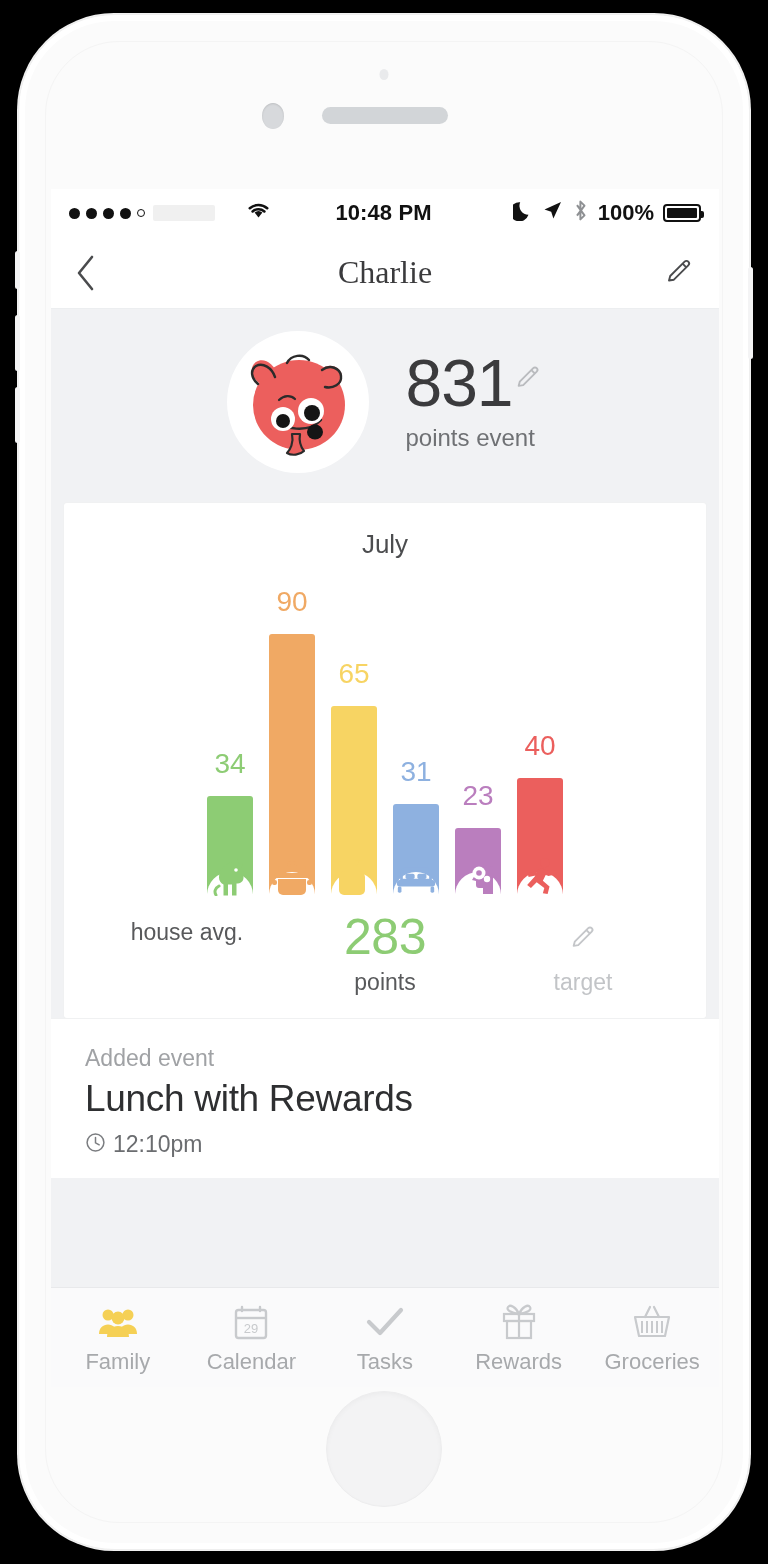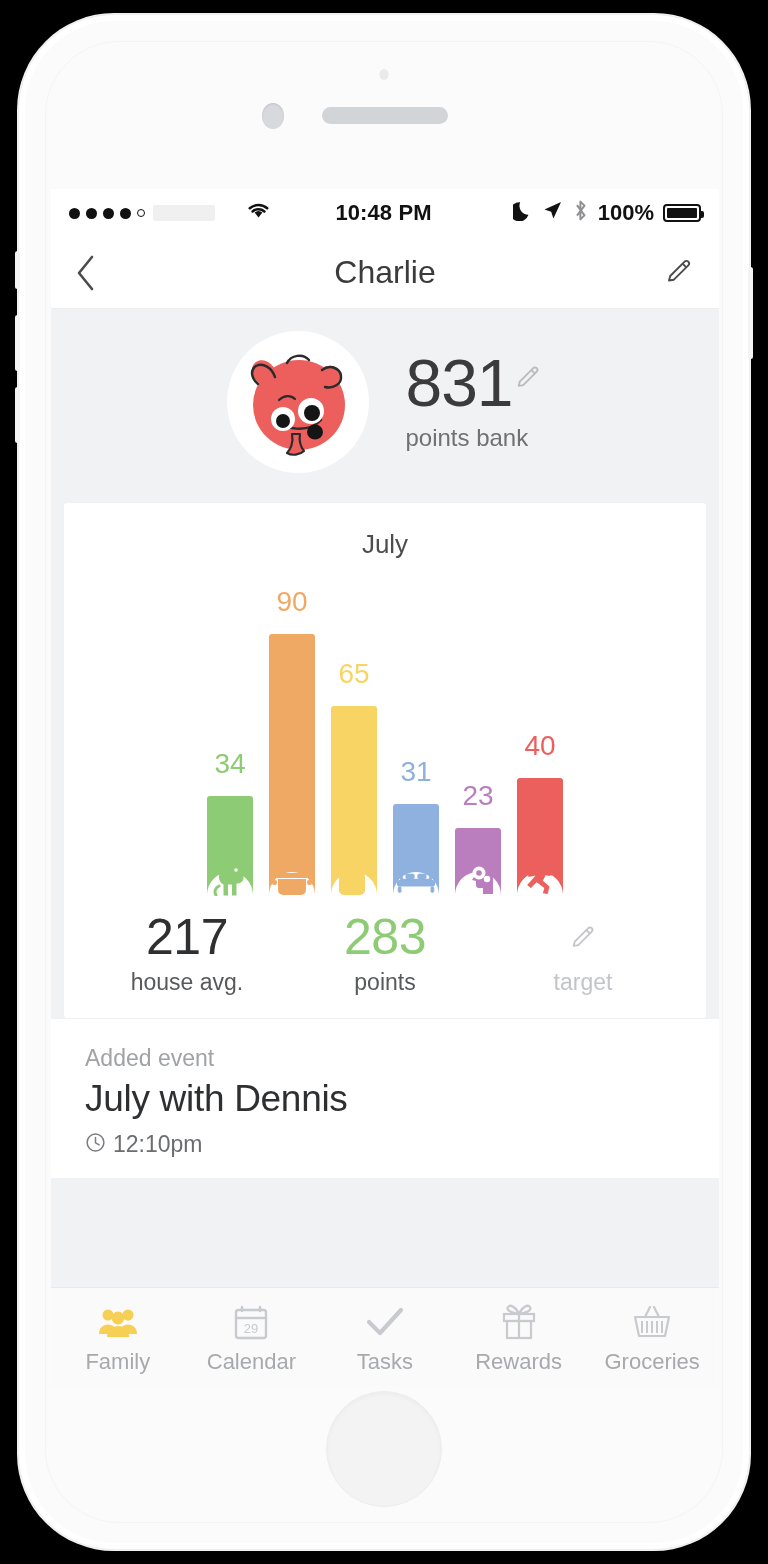--- a/index.html
+++ b/index.html
@@ -100,21 +100,21 @@
   
   #nav-bar {
     height: 72px; background:#fff;
     border-bottom:1px solid #eceef0;
     display:flex; align-items:center; padding: 0 24px;
     position:relative;
   }
   #back-button { cursor:pointer; display:flex; align-items:center; }
   #nav-title {
     position:absolute; left:0; right:0; text-align:center;
-    font-size:32px; color:#3b3b3d; font-weight:400; pointer-events:none;
+    font-size:32px; color:#3b3b3d; font-weight:400; pointer-events:none;font-family:Liberation Serif, serif;
   }
   #edit-profile-button { margin-left:auto; cursor:pointer; z-index:2; }
 
   
   #profile-header {
     background:#F1F2F4;
     height: 186px;
     display:flex; align-items:center; justify-content:center; gap:36px;
   }
   #avatar {
@@ -307,21 +307,21 @@
       <div id="points-block">
         <div id="points-row">
           <span id="points-value">831</span>
           <span style="margin-top:10px;">
             <svg width="30" height="30" viewBox="0 0 32 32">
               <path d="M6 25.5 L7.2 21 L21.6 6.6 a2.6 2.6 0 0 1 3.7 3.7 L10.9 24.7 Z" stroke="#b9bbbe" stroke-width="2" fill="none" stroke-linejoin="round"></path>
               <path d="M19.6 8.6 L23.3 12.3" stroke="#b9bbbe" stroke-width="2" fill="none"></path>
             </svg>
           </span>
         </div>
-        <div id="points-label">points bank</div>
+        <div id="points-label">points event</div>
       </div>
     </div>
 
     <div id="chart-card">
       <div id="chart-month">July</div>
       <div id="chart-plot">
           <div class="bar-col">
             <div class="bar-value" style="color: rgb(141, 204, 116);">34</div>
             <div class="bar-rect" style="height: 98px; background: rgb(141, 204, 116);">
               <div class="bar-notch"></div>
@@ -405,21 +405,20 @@
       <circle cx="26" cy="6" r="5" fill="#EB5F5D"></circle>
       <path d="M23 12 l8 3 l6 -1 l1 4 l-8 2 l-3 -1 l-3 6 l7 6 l-2 8 l-5 -1 l1.5 -5.5 l-8 -6 l-6 6 l-4 -3 l8 -9 l3 -7 Z" fill="#EB5F5D"></path>
       <path d="M17 15 l-9 2 l1 4 l10 -2 Z" fill="#EB5F5D"></path>
     </svg>
             </div>
           </div>
         </div>
 
       <div id="stats-row">
         <div class="stat-cell">
-          <div class="stat-value">217</div>
           <div class="stat-label">house avg.</div>
         </div>
         <div class="stat-cell">
           <div class="stat-value green">283</div>
           <div class="stat-label">points</div>
         </div>
         <div class="stat-cell">
           <div id="target-pencil">
             <svg width="30" height="30" viewBox="0 0 32 32">
               <path d="M6 25.5 L7.2 21 L21.6 6.6 a2.6 2.6 0 0 1 3.7 3.7 L10.9 24.7 Z" stroke="#c4c6c9" stroke-width="2" fill="none" stroke-linejoin="round"></path>
@@ -427,21 +426,21 @@
             </svg>
           </div>
           <div class="stat-label muted">target</div>
         </div>
       </div>
     </div>
 
 
     <div id="event-card">
       <div id="event-kicker">Added event</div>
-      <div id="event-title">July with Dennis</div>
+      <div id="event-title">Lunch with Rewards</div>
       <div id="event-time-row">
         <span>
           <svg width="21" height="21" viewBox="0 0 21 21">
             <circle cx="10.5" cy="10.5" r="8.4" stroke="#7b7d80" stroke-width="1.5" fill="none"></circle>
             <path d="M10.5 5.4 V10.8 L14.2 12.8" stroke="#7b7d80" stroke-width="1.5" fill="none" stroke-linecap="round"></path>
           </svg>
         </span>
         <span id="event-time">12:10pm</span>
       </div>
     </div>

